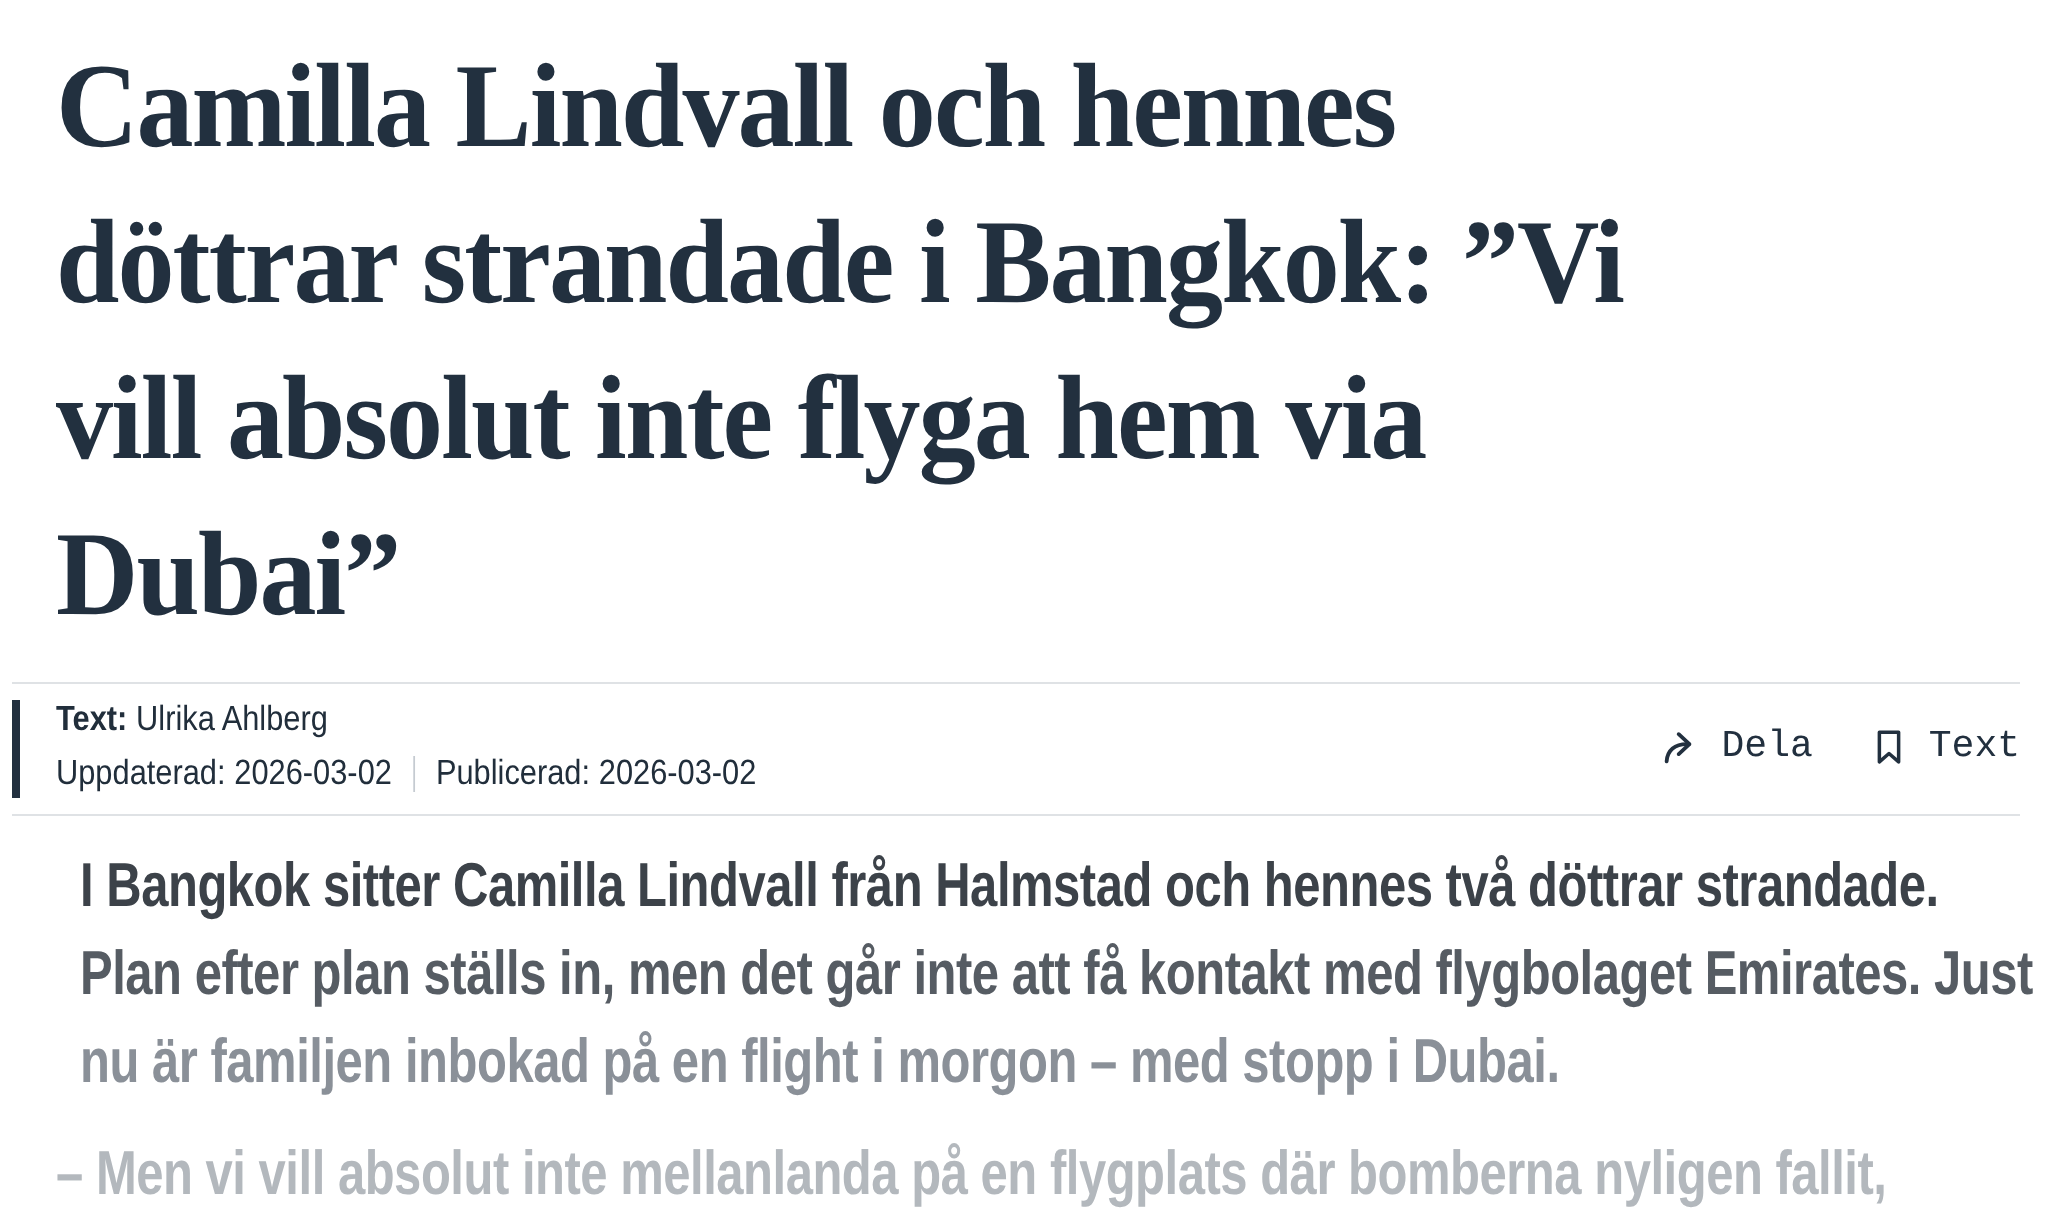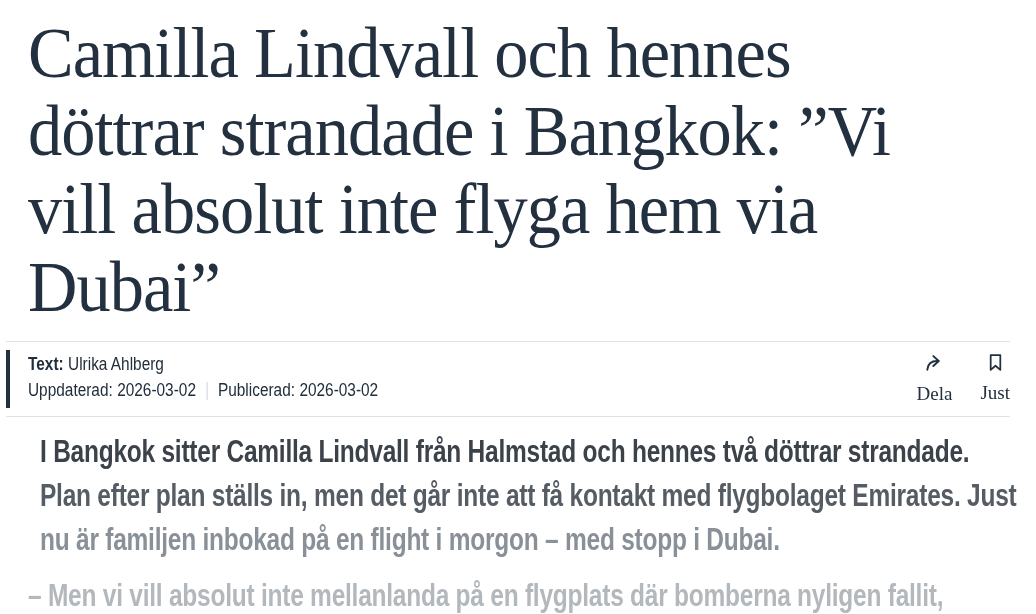--- a/index.html
+++ b/index.html
@@ -15,22 +15,22 @@
     position: relative;
   }
   .page {
     padding: 0 26px 0 28px;
   }
 
   
   h1.headline {
     margin: 14px 0 0 0;
     font-family: "Liberation Serif", serif;
-    font-weight: 400;
-    font-size: 72px;
+    font-weight: 700;
+    font-size: 60px;
     line-height: 78px;
     color: #22303f;
     letter-spacing: -1px;
   }
   .hl-line {
     display: block;
     white-space: nowrap;
     transform: scaleX(0.95);
     transform-origin: 0 50%;
   }
@@ -89,25 +89,24 @@
     align-items: center;
     gap: 28px;
   }
   .action-btn {
     display: flex;
     align-items: center;
     gap: 9px;
     background: none;
     border: none;
     padding: 0;
-    font-family: Liberation Serif, serif;
+    font-family: Liberation Mono, monospace;
     font-size: 19px;
     color: #22303f;
     cursor: pointer;
-    flex-direction: column;
   }
   .action-btn svg {
     display: block;
   }
 
   
   .article-body {
     margin-top: 13px;
   }
   .body-line {
@@ -159,21 +158,21 @@
           </svg>
         </span>
         <span>Dela</span>
       </button>
       <button class="action-btn">
         <span>
           <svg width="21" height="21" viewBox="0 0 24 24" fill="none" stroke="#22303f" stroke-width="2" stroke-linecap="round" stroke-linejoin="round">
             <path d="M6.5 3.5h11v17l-5.5-4.8-5.5 4.8z"></path>
           </svg>
         </span>
-        <span>Just</span>
+        <span>Text</span>
       </button>
     </div>
   </div>
 
   <div class="article-body">
     <p style="margin:12px">
       <span class="body-line f1" style="display:block">I Bangkok sitter Camilla Lindvall från Halmstad och hennes två döttrar strandade.</span>
       <span class="body-line f2" style="display:block">Plan efter plan ställs in, men det går inte att få kontakt med flygbolaget Emirates. Just</span>
       <span class="body-line f3" style="display:block">nu är familjen inbokad på en flight i morgon – med stopp i Dubai.</span>
     </p>

